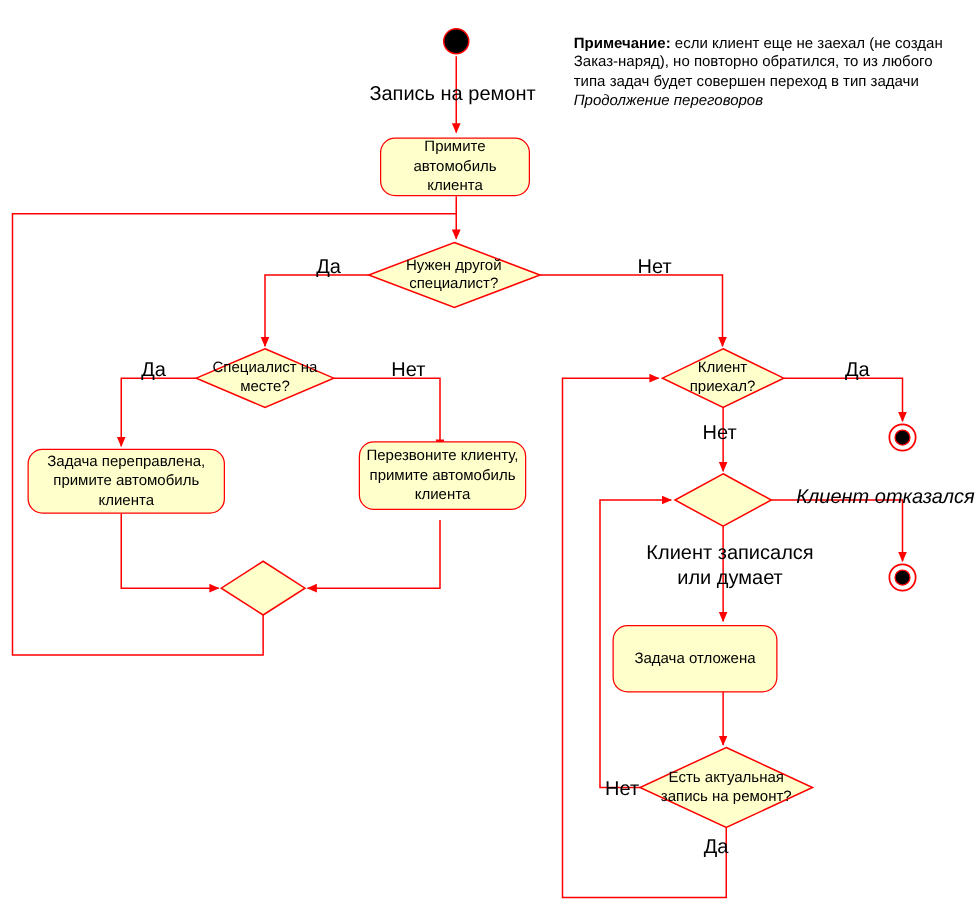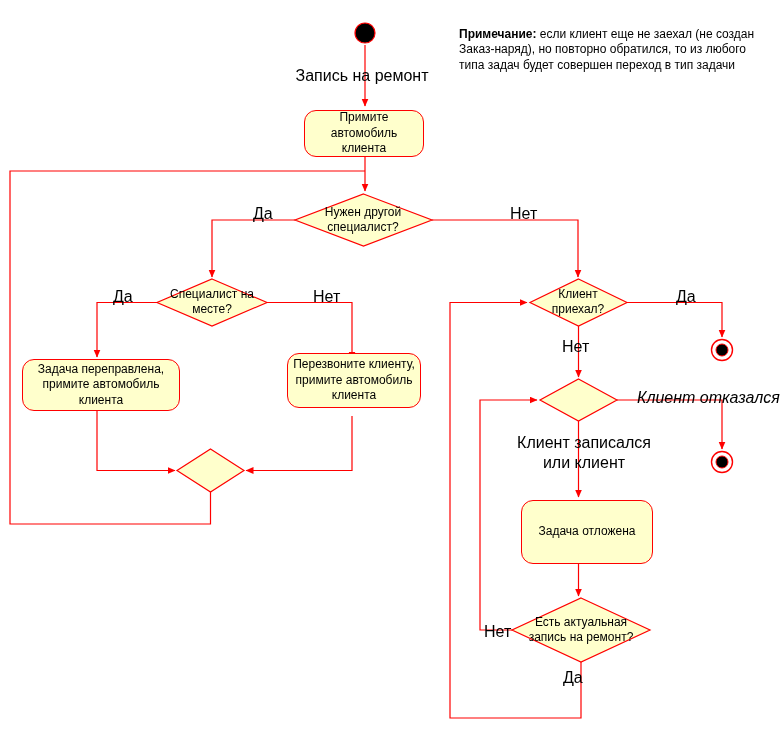--- a/index.html
+++ b/index.html
@@ -83,41 +83,41 @@
 
 <div class="node" style="left:304px;top:110px;width:120px;height:47px;">Примите
 автомобиль
 клиента</div>
 <div class="node" style="left:22px;top:359px;width:158px;height:52px;">Задача переправлена,
 примите автомобиль
 клиента</div>
 <div class="node" style="left:287px;top:353px;width:134px;height:55px;">Перезвоните клиенту,
 примите автомобиль
 клиента</div>
-<div class="node" style="left:521px;top:500px;width:132px;height:64px;">Задача отложена</div>
+<div class="node" style="left:490px;top:500px;width:132px;height:54px;">Задача отложена</div>
 
 <div class="dlabel" style="left:363px;top:220px;">Нужен другой
 специалист?</div>
 <div class="dlabel" style="left:212px;top:302px;">Специалист на
 месте?</div>
 <div class="dlabel" style="left:578px;top:302px;">Клиент
 приехал?</div>
 <div class="dlabel" style="left:581px;top:630px;text-align:center;">Есть актуальная
 запись на ремонт?</div>
 
 <div class="elabel centered" style="left:362px;top:66px;">Запись на ремонт</div>
 <div class="elabel" style="left:253px;top:204px;">Да</div>
 <div class="elabel" style="left:510px;top:204px;">Нет</div>
 <div class="elabel" style="left:113px;top:287px;">Да</div>
 <div class="elabel" style="left:313px;top:287px;">Нет</div>
 <div class="elabel" style="left:676px;top:287px;">Да</div>
 <div class="elabel" style="left:562px;top:337px;">Нет</div>
 <div class="elabel" style="left:637px;top:388px;font-style:italic;">Клиент отказался</div>
 <div class="elabel centered" style="left:584px;top:433px;">Клиент записался
-или клиент</div>
+или думает</div>
 <div class="elabel" style="left:484px;top:622px;">Нет</div>
 <div class="elabel" style="left:563px;top:668px;">Да</div>
 
 <div class="note">
   <span class="note-label">Примечание:</span><span> если клиент еще не заехал (не создан
 Заказ-наряд), но повторно обратился, то из любого
-типа задач будет совершен переход в тип задачи</span>
+типа задач будет совершен переход в тип задачи</span><span class="note-italic">Продолжение переговоров</span>
 </div>
 
 </body></html>

